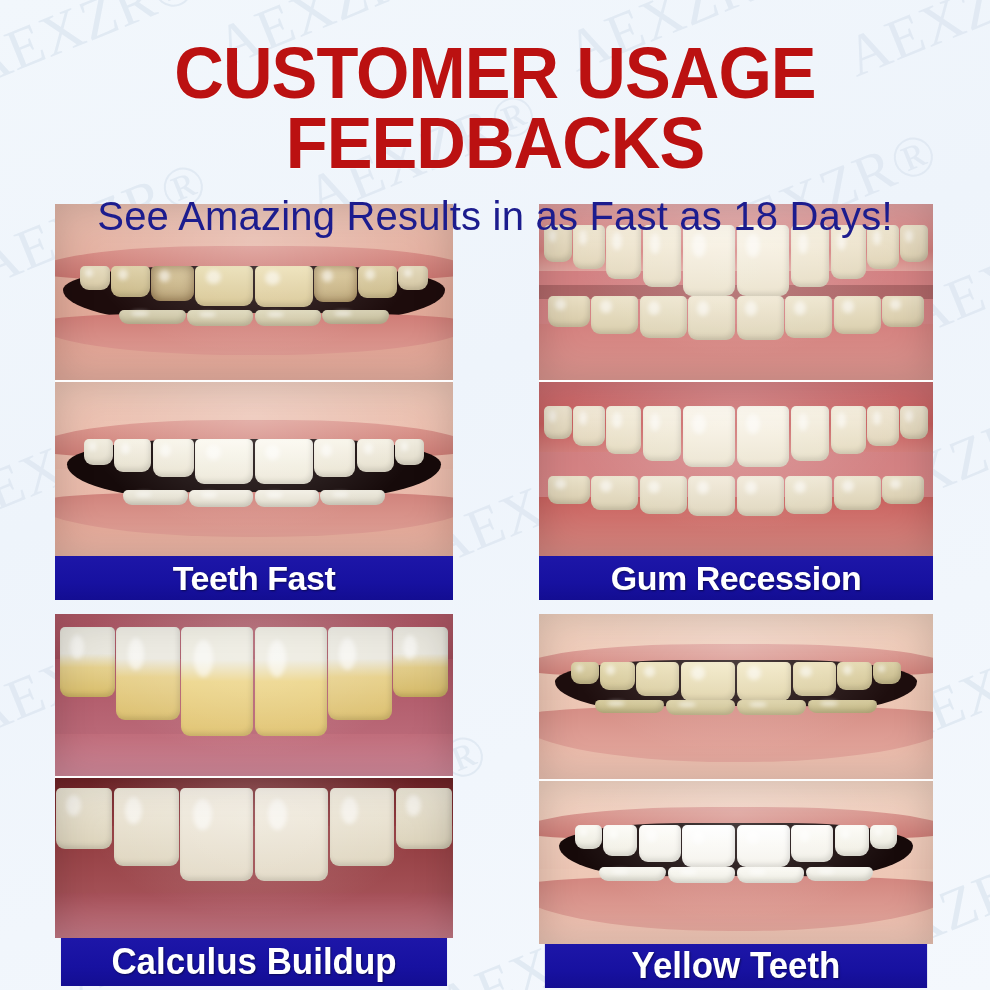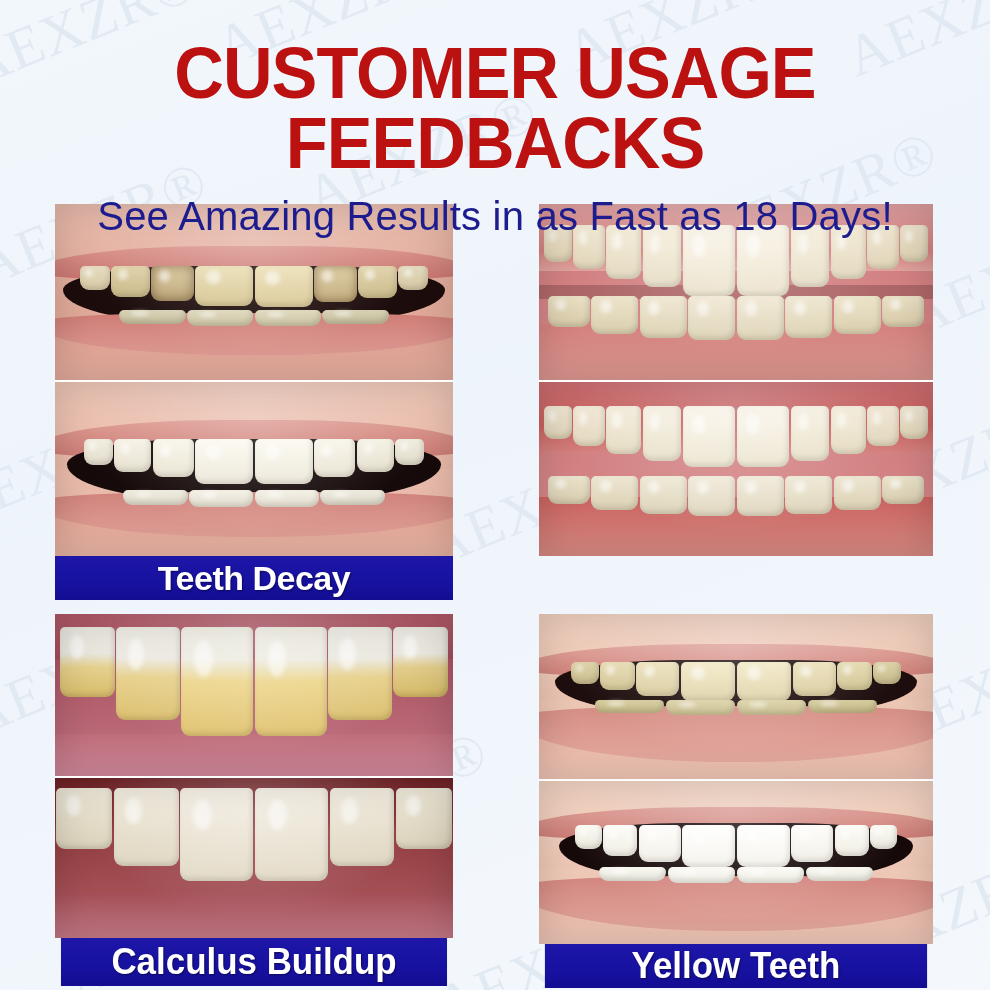--- a/index.html
+++ b/index.html
@@ -264,21 +264,21 @@
             <div class="tooth" style="flex:1;height:72%;background:linear-gradient(180deg,#efece0,#ddd8c8)"></div>
             <div class="tooth" style="flex:1;height:82%;background:linear-gradient(180deg,#f3f0e5,#e1dccc)"></div>
             <div class="tooth" style="flex:1;height:82%;background:linear-gradient(180deg,#f3f0e5,#e1dccc)"></div>
             <div class="tooth" style="flex:1;height:72%;background:linear-gradient(180deg,#eeebdf,#dcd7c7)"></div>
           </div>
           <div class="sheen"></div>
             <div class="vign"></div>
         </div>
       </div>
     </div>
-    <div class="bar rounded">Teeth Decay</div>
+    <div class="bar rounded">Teeth Fast</div>
   </div>
 
   <div class="panel p-tr">
     <div class="photos">
       <div class="photo">
         <div class="sk gum tr1">
           <div class="gumU"></div>
             <div class="gumL"></div>
             <div class="dark"></div>
           <div class="teeth-row upper" style="display:flex;">
@@ -331,20 +331,21 @@
             <div class="tooth" style="flex:1;height:82%;background:linear-gradient(180deg,#f1ead9,#dfd6bd)"></div>
             <div class="tooth" style="flex:1;height:78%;background:linear-gradient(180deg,#efe8d5,#ddd4b9)"></div>
             <div class="tooth" style="flex:1;height:70%;background:linear-gradient(180deg,#ede5d0,#dbd1b4)"></div>
             <div class="tooth" style="flex:.9;height:58%;background:linear-gradient(180deg,#eae2ca,#d8ccae)"></div>
           </div>
           <div class="sheen"></div>
             <div class="vign"></div>
         </div>
       </div>
     </div>
+    <div class="bar rounded">Gum Recession</div>
   </div>
 
   <div class="panel p-br">
     <div class="photos">
       <div class="photo">
         <div class="sk brb">
           <div class="gumTop"></div>
             <div class="gumBot"></div>
           <div class="teeth-row upper" style="display:flex;">
             <div class="tooth" style="flex:1;height:62%;background:linear-gradient(180deg,#e8e6dd 38%,#e4cf8c 58%,#d8bd6a)"></div>

